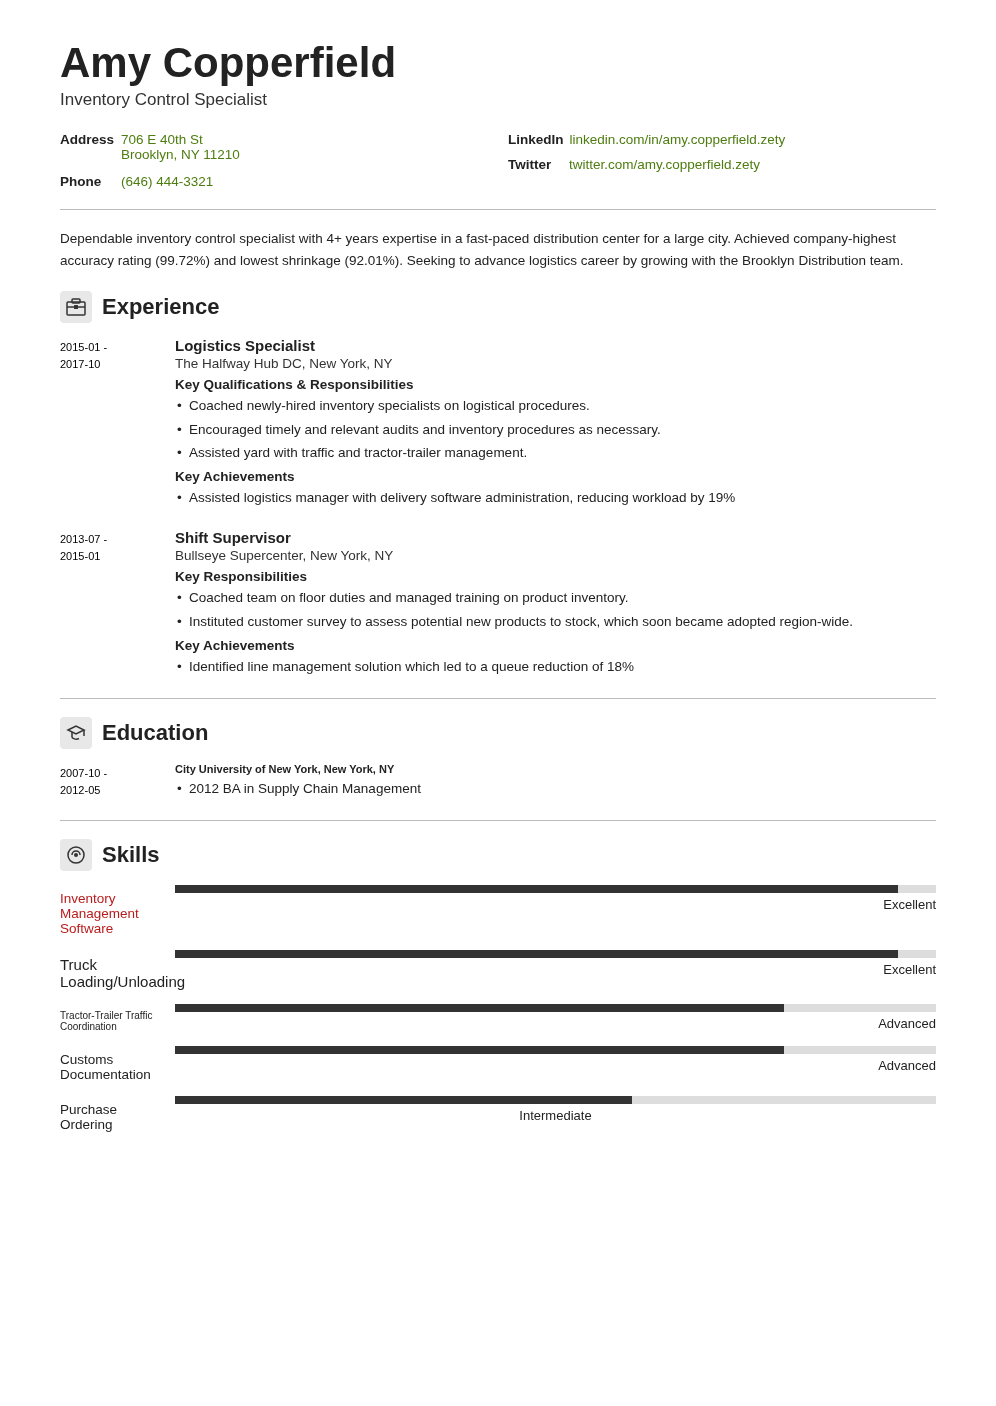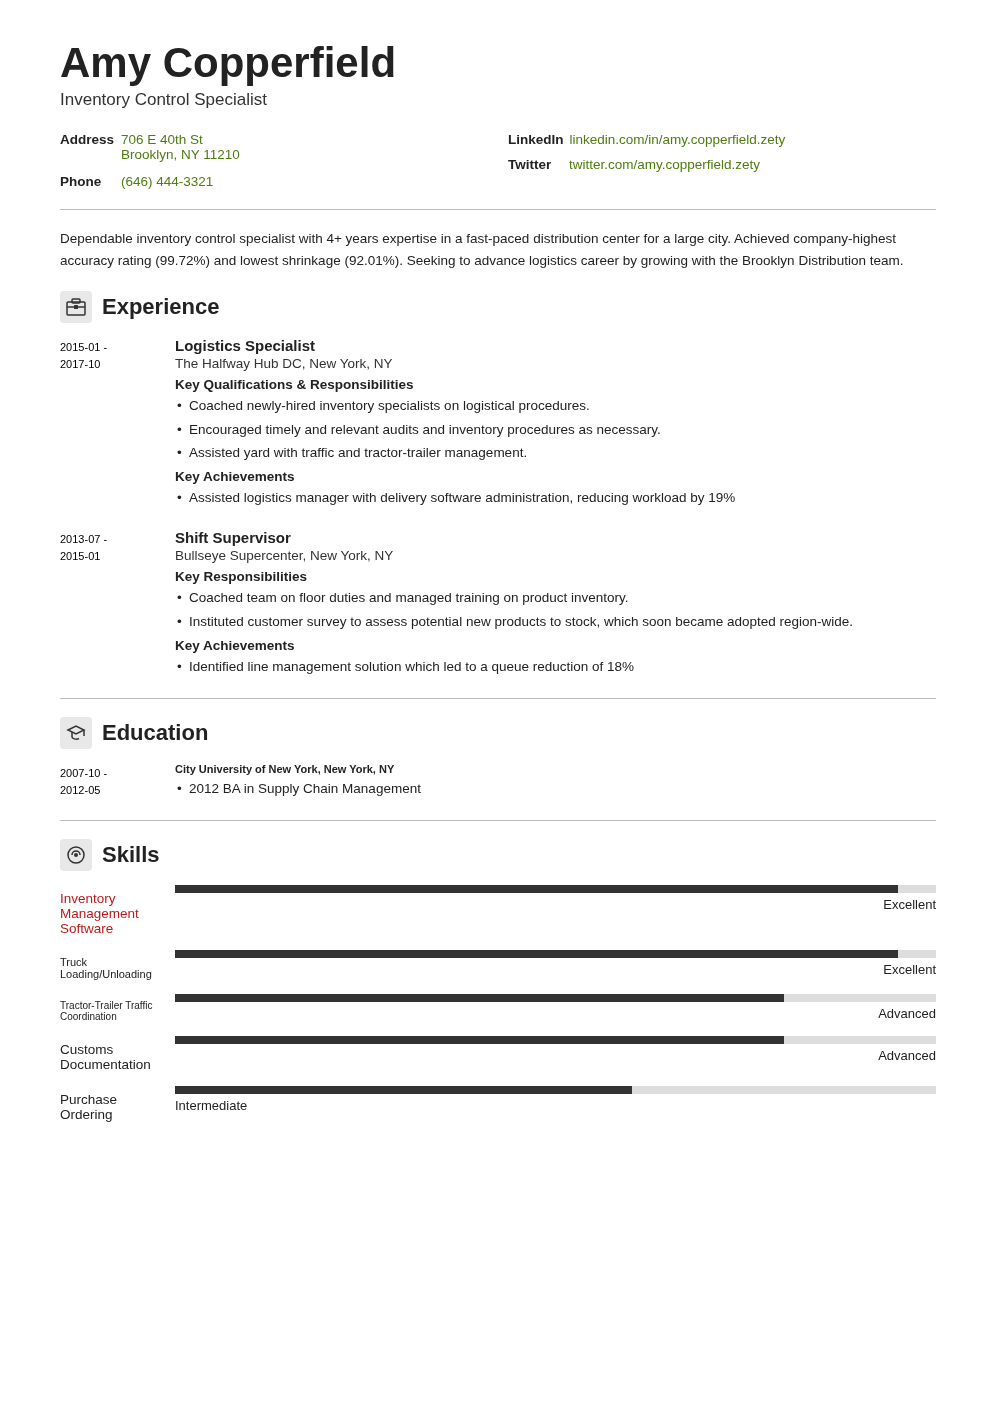--- a/index.html
+++ b/index.html
@@ -270,21 +270,21 @@
       <span>Inventory Management Software</span>
     </div>
     <div>
       <div style="width:100%; height:8px; background:#ddd; margin-bottom:4px;">
         <div style="width:95%; height:8px; background:#333;"></div>
       </div>
       <div style="text-align:right; font-size:13px; color:#222;">Excellent</div>
     </div>
   </div>
     <div style="display: grid; grid-template-columns: 105px 1fr; gap: 0px 10px; margin-bottom: 14px; font-family: Arial, sans-serif; align-items: start;">
-    <div style="font-size:11px; color:#222; padding-top: 6px;">
+    <div style="font-size:15px; color:#222; padding-top: 6px;">
       <span>Truck Loading/Unloading</span>
     </div>
     <div>
       <div style="width:100%; height:8px; background:#ddd; margin-bottom:4px;">
         <div style="width:95%; height:8px; background:#333;"></div>
       </div>
       <div style="text-align:right; font-size:13px; color:#222;">Excellent</div>
     </div>
   </div>
     <div style="display: grid; grid-template-columns: 105px 1fr; gap: 0px 10px; margin-bottom: 14px; font-family: Arial, sans-serif; align-items: start;">
@@ -310,16 +310,16 @@
     </div>
   </div>
     <div style="display: grid; grid-template-columns: 105px 1fr; gap: 0px 10px; margin-bottom: 14px; font-family: Arial, sans-serif; align-items: start;">
     <div style="font-size:13.5px; color:#222; padding-top: 6px;">
       <span>Purchase Ordering</span>
     </div>
     <div>
       <div style="width:100%; height:8px; background:#ddd; margin-bottom:4px;">
         <div style="width:60%; height:8px; background:#333;"></div>
       </div>
-      <div style="text-align:left; font-size:13px; color:#222;">Intermediate</div>
+      <div style="text-align:center; font-size:13px; color:#222;">Intermediate</div>
     </div>
   </div>
   </div>
 
 </body></html>

